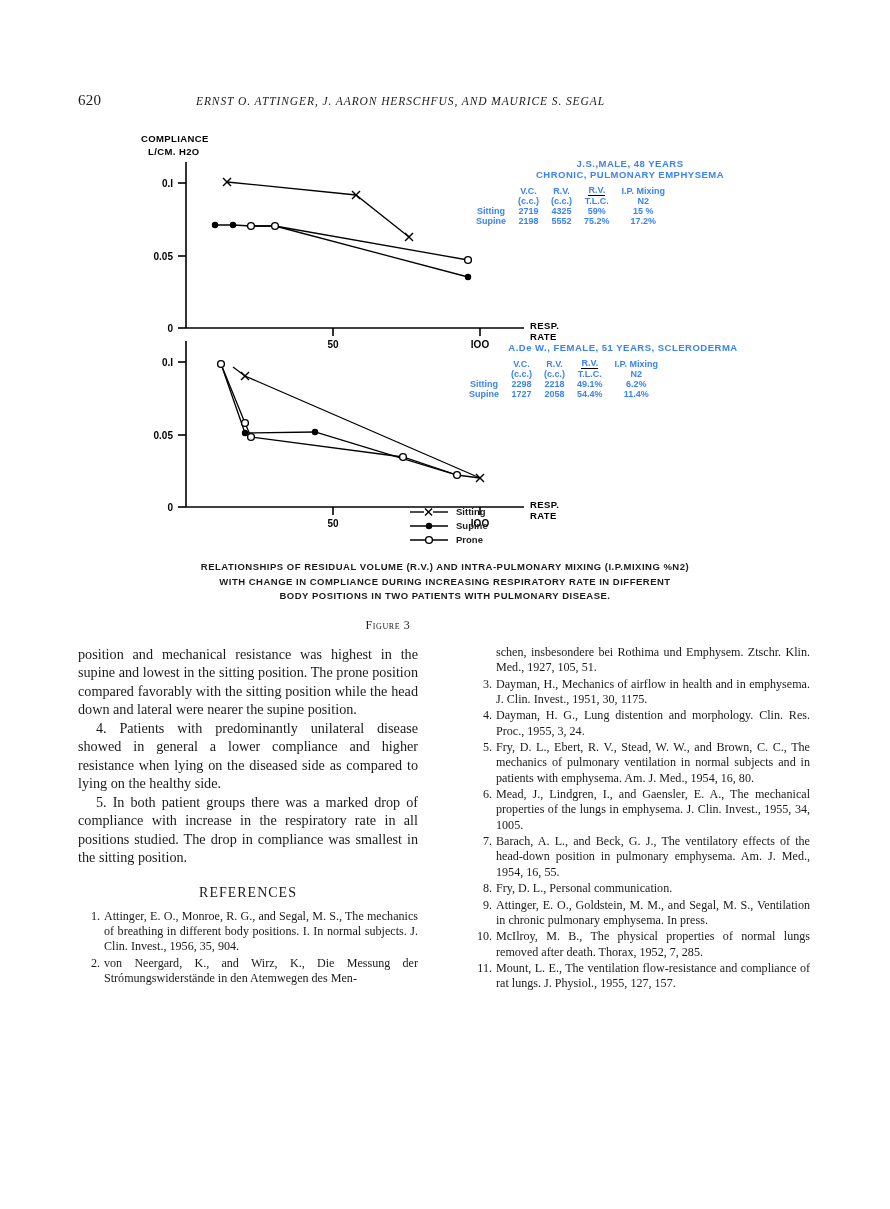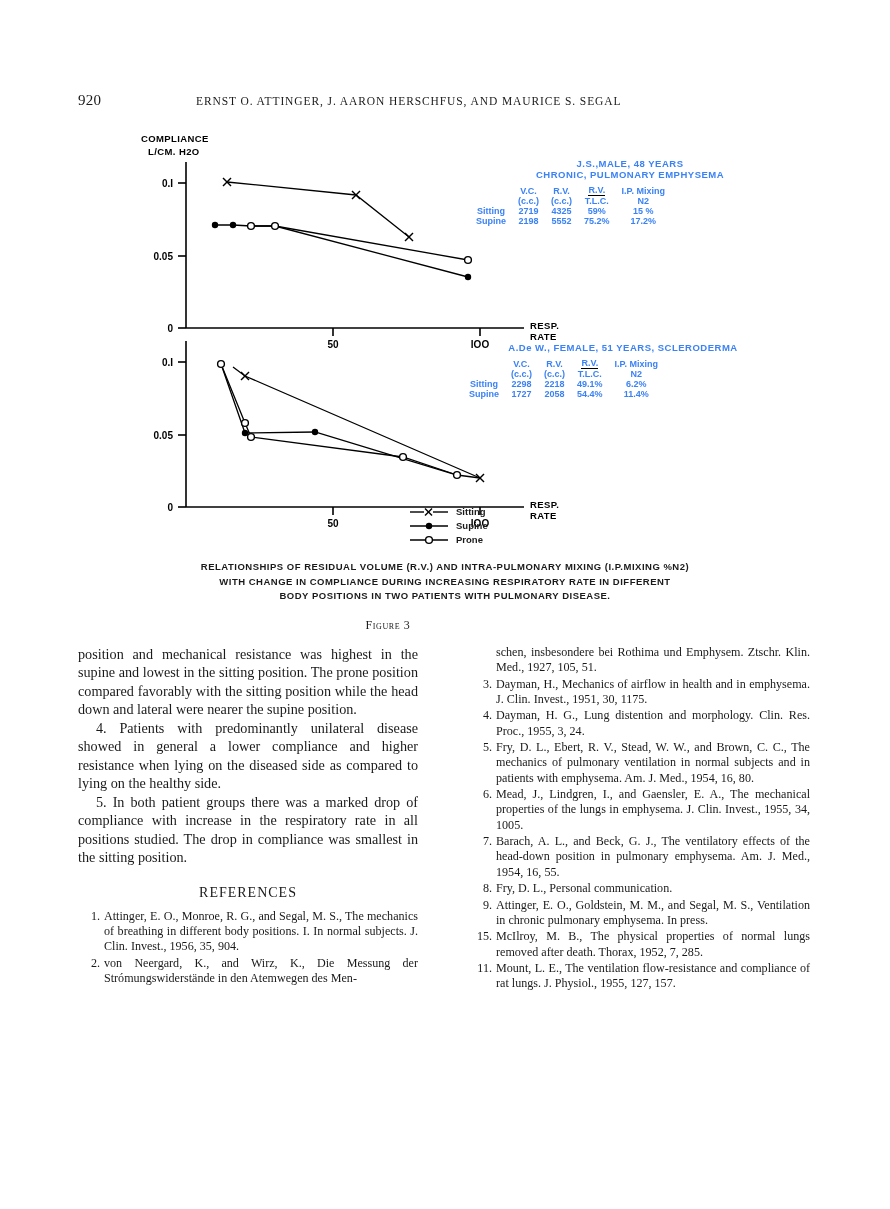--- a/index.html
+++ b/index.html
@@ -32,20 +32,21 @@
   }
   .running-head {
     position: absolute;
     left: 196px;
     top: 95px;
     font-size: 11.5px;
     font-family: "Liberation Serif", serif;
     letter-spacing: 0.9px;
     font-variant: small-caps;
     text-transform: uppercase;
+    font-style: italic;
   }
   
   .figure {
     position: absolute;
     left: 0; top: 120px;
     width: 890px;
     height: 520px;
   }
   .axis-title {
     position: absolute;
@@ -163,21 +164,21 @@
   svg text {
     font-family: "Liberation Sans", sans-serif;
     font-weight: bold;
   }
 </style>
 </head>
 <body>
 
 <div class="page">
 
-  <div class="page-number">920</div>
+  <div class="page-number">620</div>
   <div class="running-head">ERNST O. ATTINGER, J. AARON HERSCHFUS, AND MAURICE S. SEGAL</div>
 
   <div class="figure">
 
     <div class="axis-title" style="left:141px; top:13px;">COMPLIANCE</div>
     <div class="axis-title" style="left:148px; top:26px;">L/CM. H2O</div>
 
     <div class="chart-wrap" style="left:120px; top:32px;">
       <svg width="430" height="210" viewBox="0 0 430 210">
 
@@ -415,21 +416,21 @@
       </li>
       <li>
         <span class="num">8.</span>
         <span>Fry, D. L., Personal communication.</span>
       </li>
       <li>
         <span class="num">9.</span>
         <span>Attinger, E. O., Goldstein, M. M., and Segal, M. S., Ventilation in chronic pulmonary emphysema. In press.</span>
       </li>
       <li>
-        <span class="num">15.</span>
+        <span class="num">10.</span>
         <span>McIlroy, M. B., The physical properties of normal lungs removed after death. Thorax, 1952, 7, 285.</span>
       </li>
       <li>
         <span class="num">11.</span>
         <span>Mount, L. E., The ventilation flow-resistance and compliance of rat lungs. J. Physiol., 1955, 127, 157.</span>
       </li>
     </ol>
   </div>
 
 </div>

